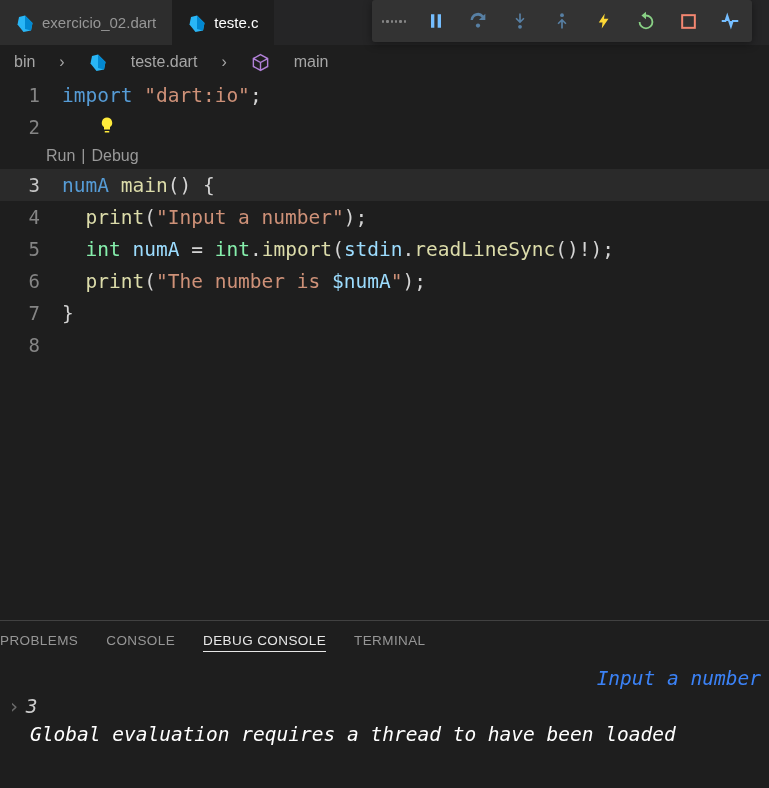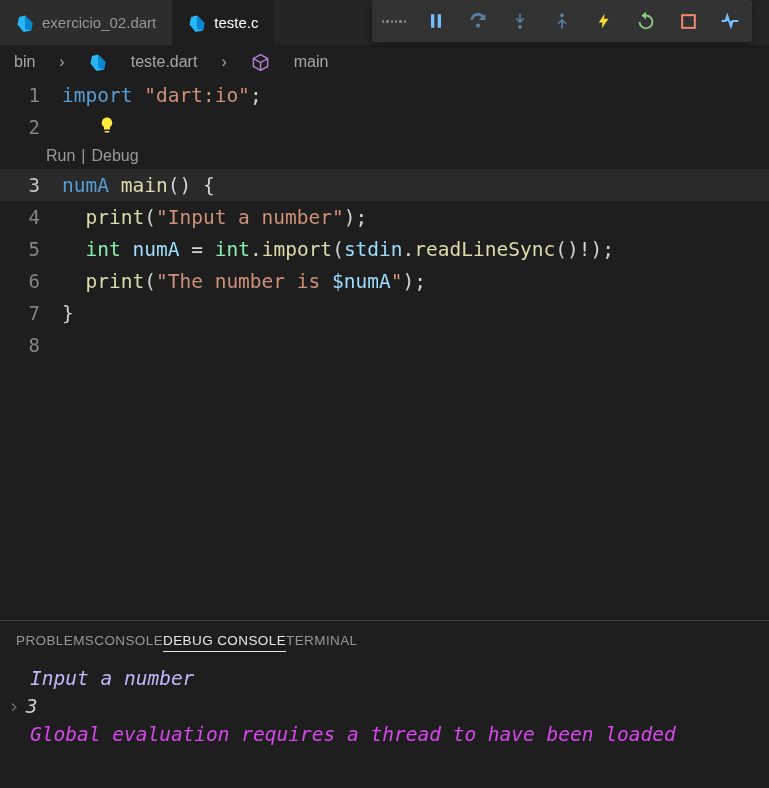--- a/index.html
+++ b/index.html
@@ -131,21 +131,22 @@
   height: 168px;
   background: #1e1e1e;
   border-top: 1px solid #414141;
   display: flex;
   flex-direction: column;
 }
 .panel-tabs {
   display: flex;
   height: 42px;
   align-items: center;
-  padding-left: 16px;
+  padding-left: 0;
+  gap: 28px;
 }
 .panel-tab {
   font-size: 13.5px;
   letter-spacing: 0.4px;
   color: #969696;
   cursor: pointer;
   padding-bottom: 3px;
 }
 .panel-tab.active {
   color: #e7e7e7;
@@ -154,25 +155,25 @@
 .panel-body {
   flex: 1;
   padding: 4px 8px 8px 8px;
   font-family: Consolas, monospace;
   font-size: 19.5px;
   font-style: italic;
   display:flex;
   flex-direction: column;
   gap: 5px;
 }
-.out-blue { color: #c4b5fd; padding-left: 22px; }
+.out-blue { color: #3b82f6; padding-left: 22px; text-align: right; }
 .out-row { display:flex; align-items:center; gap:6px; }
 .out-row .chev { color: #6a6a6a; font-style: normal; }
 .out-white { color: #cccccc; }
-.out-red { color: #d946ef; padding-left: 22px; white-space: nowrap; }
+.out-red { color: #ffffff; padding-left: 22px; white-space: nowrap; }
 </style>
 </head>
 <body>
 
 <div class="tabs-bar">
   <div class="tab">
     <span class="dart-icon">
       <svg width="18" height="18" viewBox="0 0 24 24">
           <path fill="#29b6f6" d="M4 4l8-2 10 10-2 10-10 2L2 14z"></path>
           <path fill="#0288d1" d="M12 2l10 10-2 10-8-2V2z"></path>

